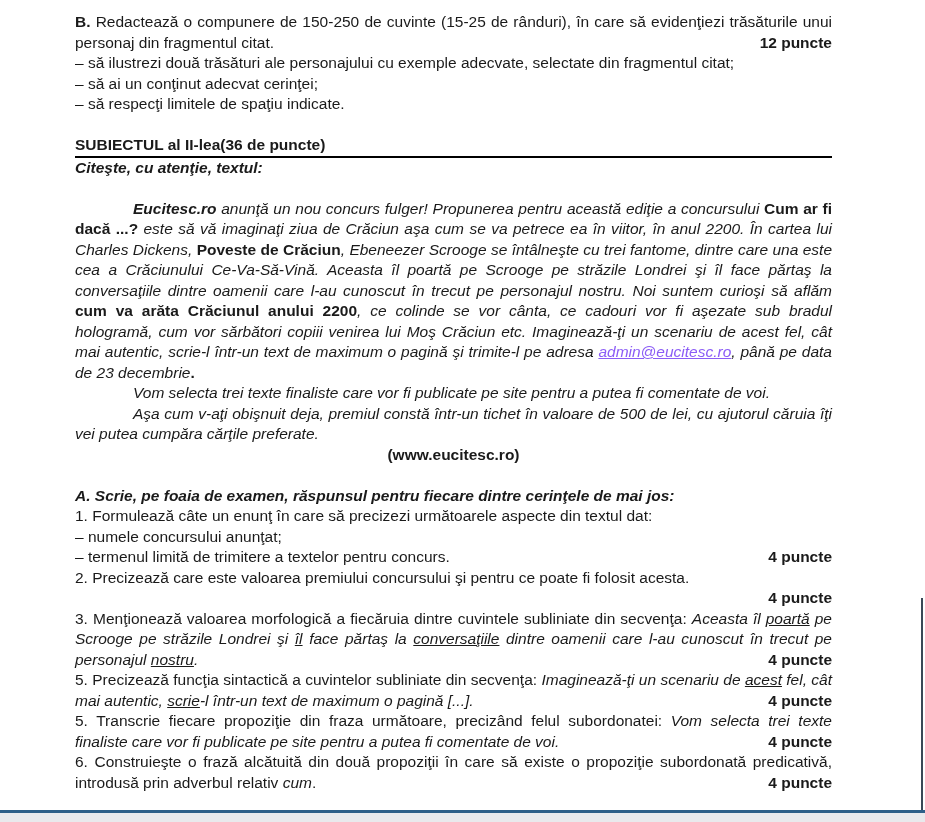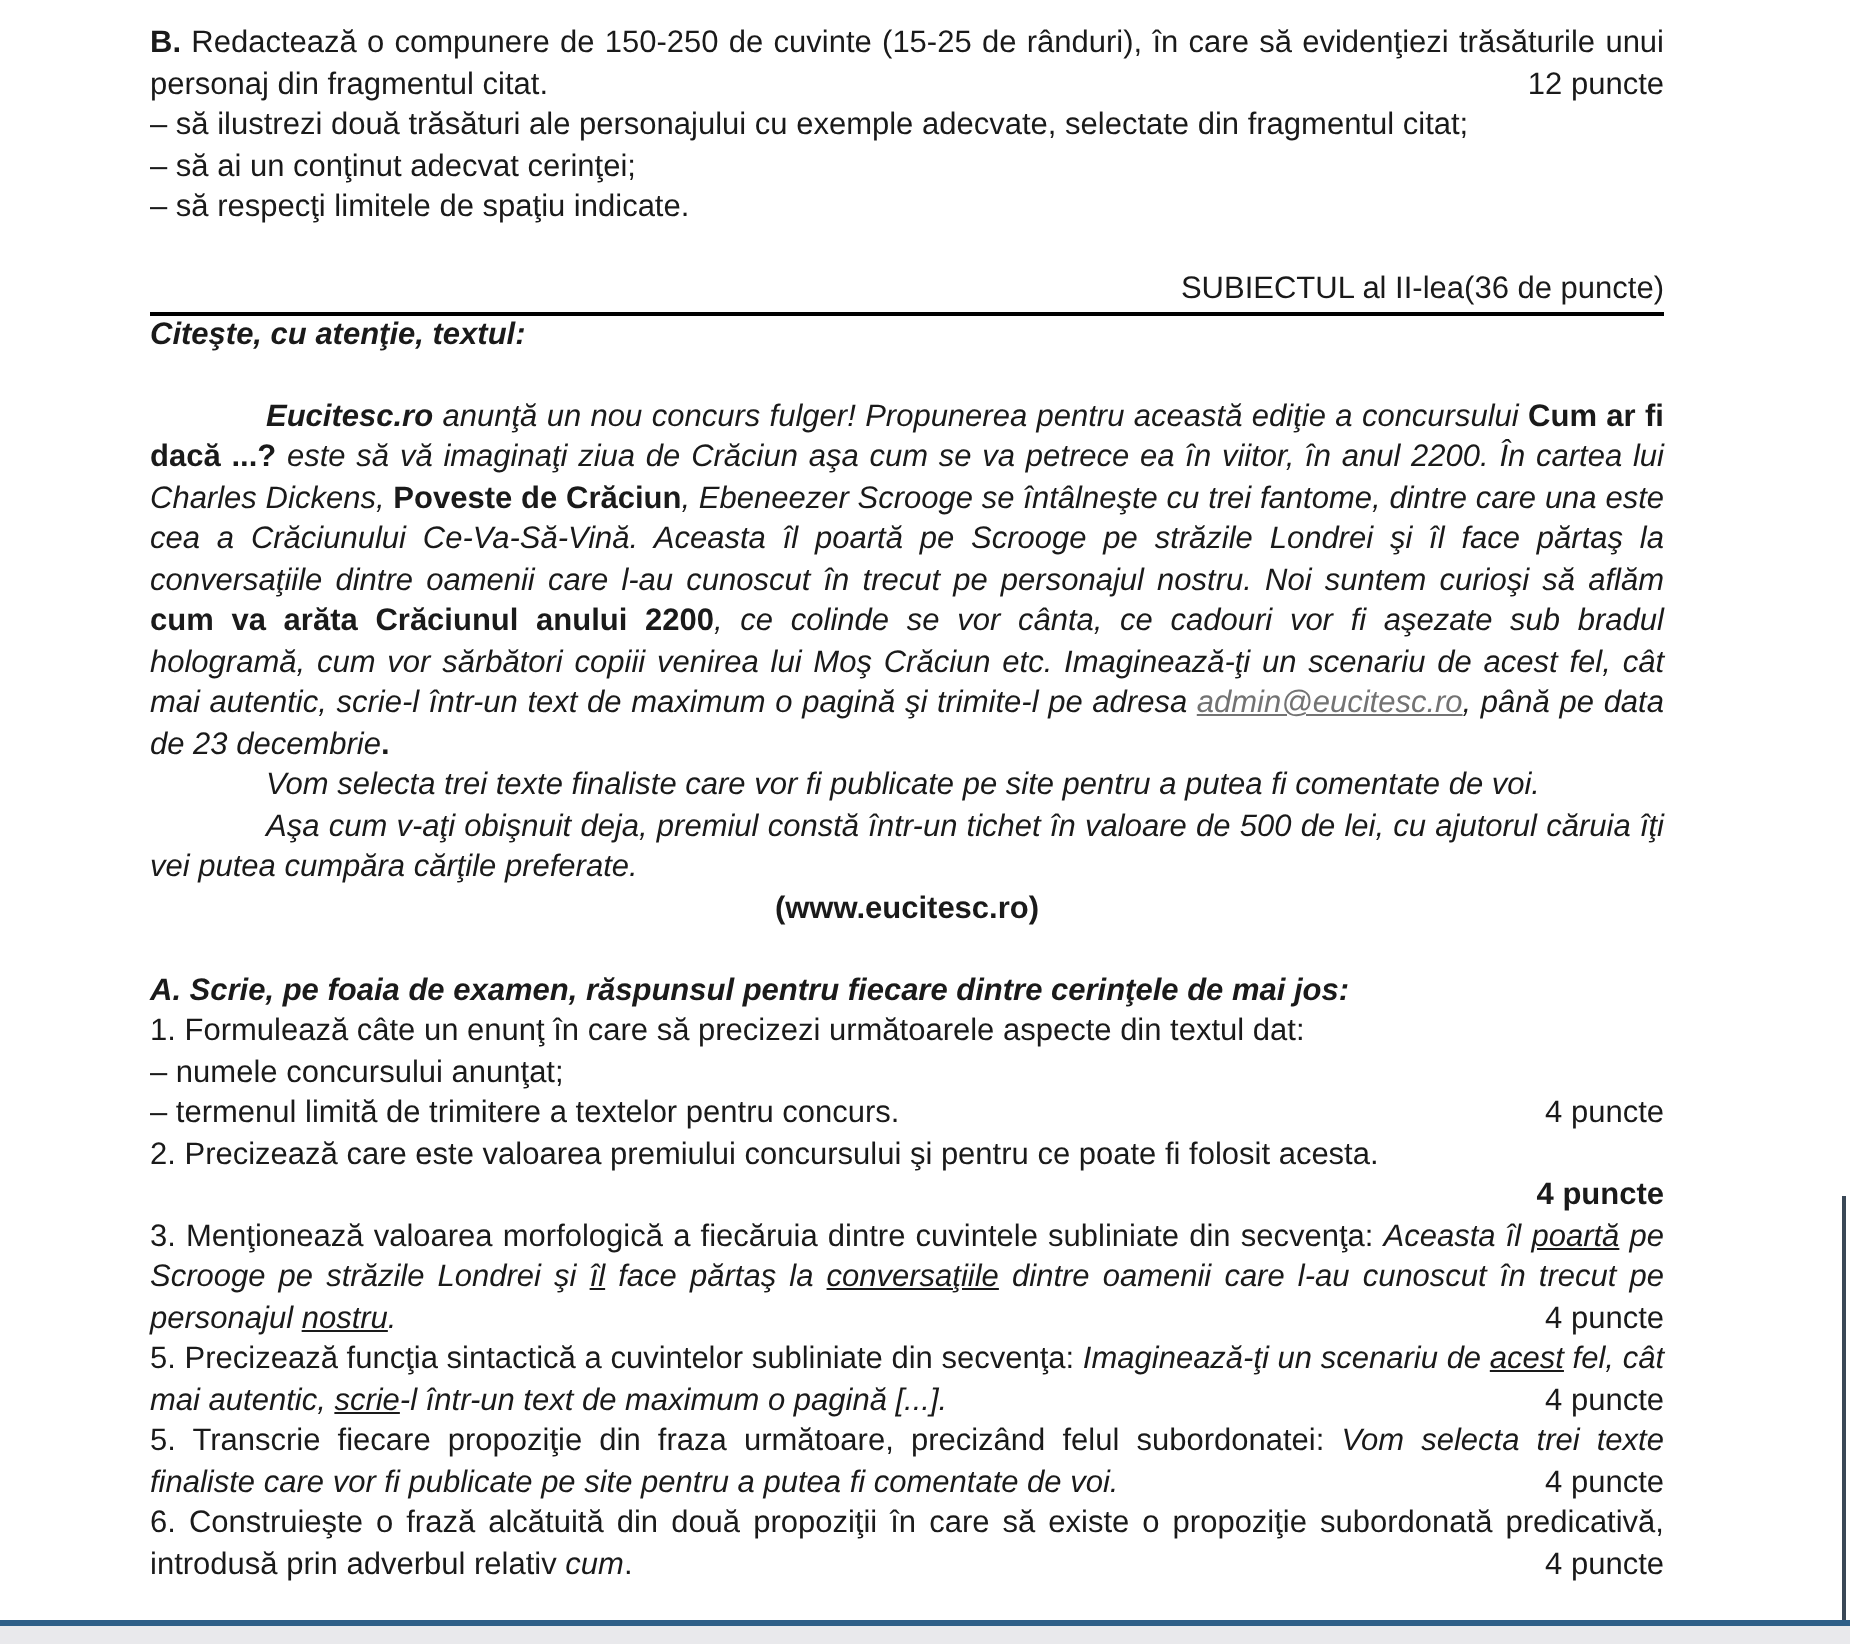--- a/index.html
+++ b/index.html
@@ -13,28 +13,28 @@
     line-height: 20.5px;
     color: #1a1a1a;
     overflow: hidden;
   }
   .doc { position: absolute; left: 75px; top: 12px; width: 757px; }
   p { margin: 0; text-align: justify; }
   .rel { position: relative; }
   .b { font-weight: 700; }
   .i { font-style: italic; }
   .u { text-decoration: underline; }
-  .link { color: #737373; text-decoration: underline; cursor: pointer; }
-  .pts { position: absolute; right: 0; bottom: 0; font-weight: 400; }
+  .link { color: #8b5cf6; text-decoration: underline; cursor: pointer; }
+  .pts { position: absolute; right: 0; bottom: 0; font-weight: 700; }
   .pts-line { text-align: right; font-weight: 700; }
   .ind { text-indent: 58px; }
   .gap { margin-top: 20.5px; }
   .subject-row {
-    display: flex; justify-content: flex-end;
-    font-weight: 400;
+    display: flex; justify-content: flex-start;
+    font-weight: 700;
     border-bottom: 2px solid #000000;
     margin-top: 20.5px;
   }
   .bold-line { font-weight: 700; font-style: italic; }
   .source-line { text-align: center; font-weight: bold; }
   .bottom-bar {
     position: absolute; left: 0; top: 810px; width: 925px; height: 12px;
     background: #e9e9ec;
     border-top: 3px solid #2e5f88;
   }

